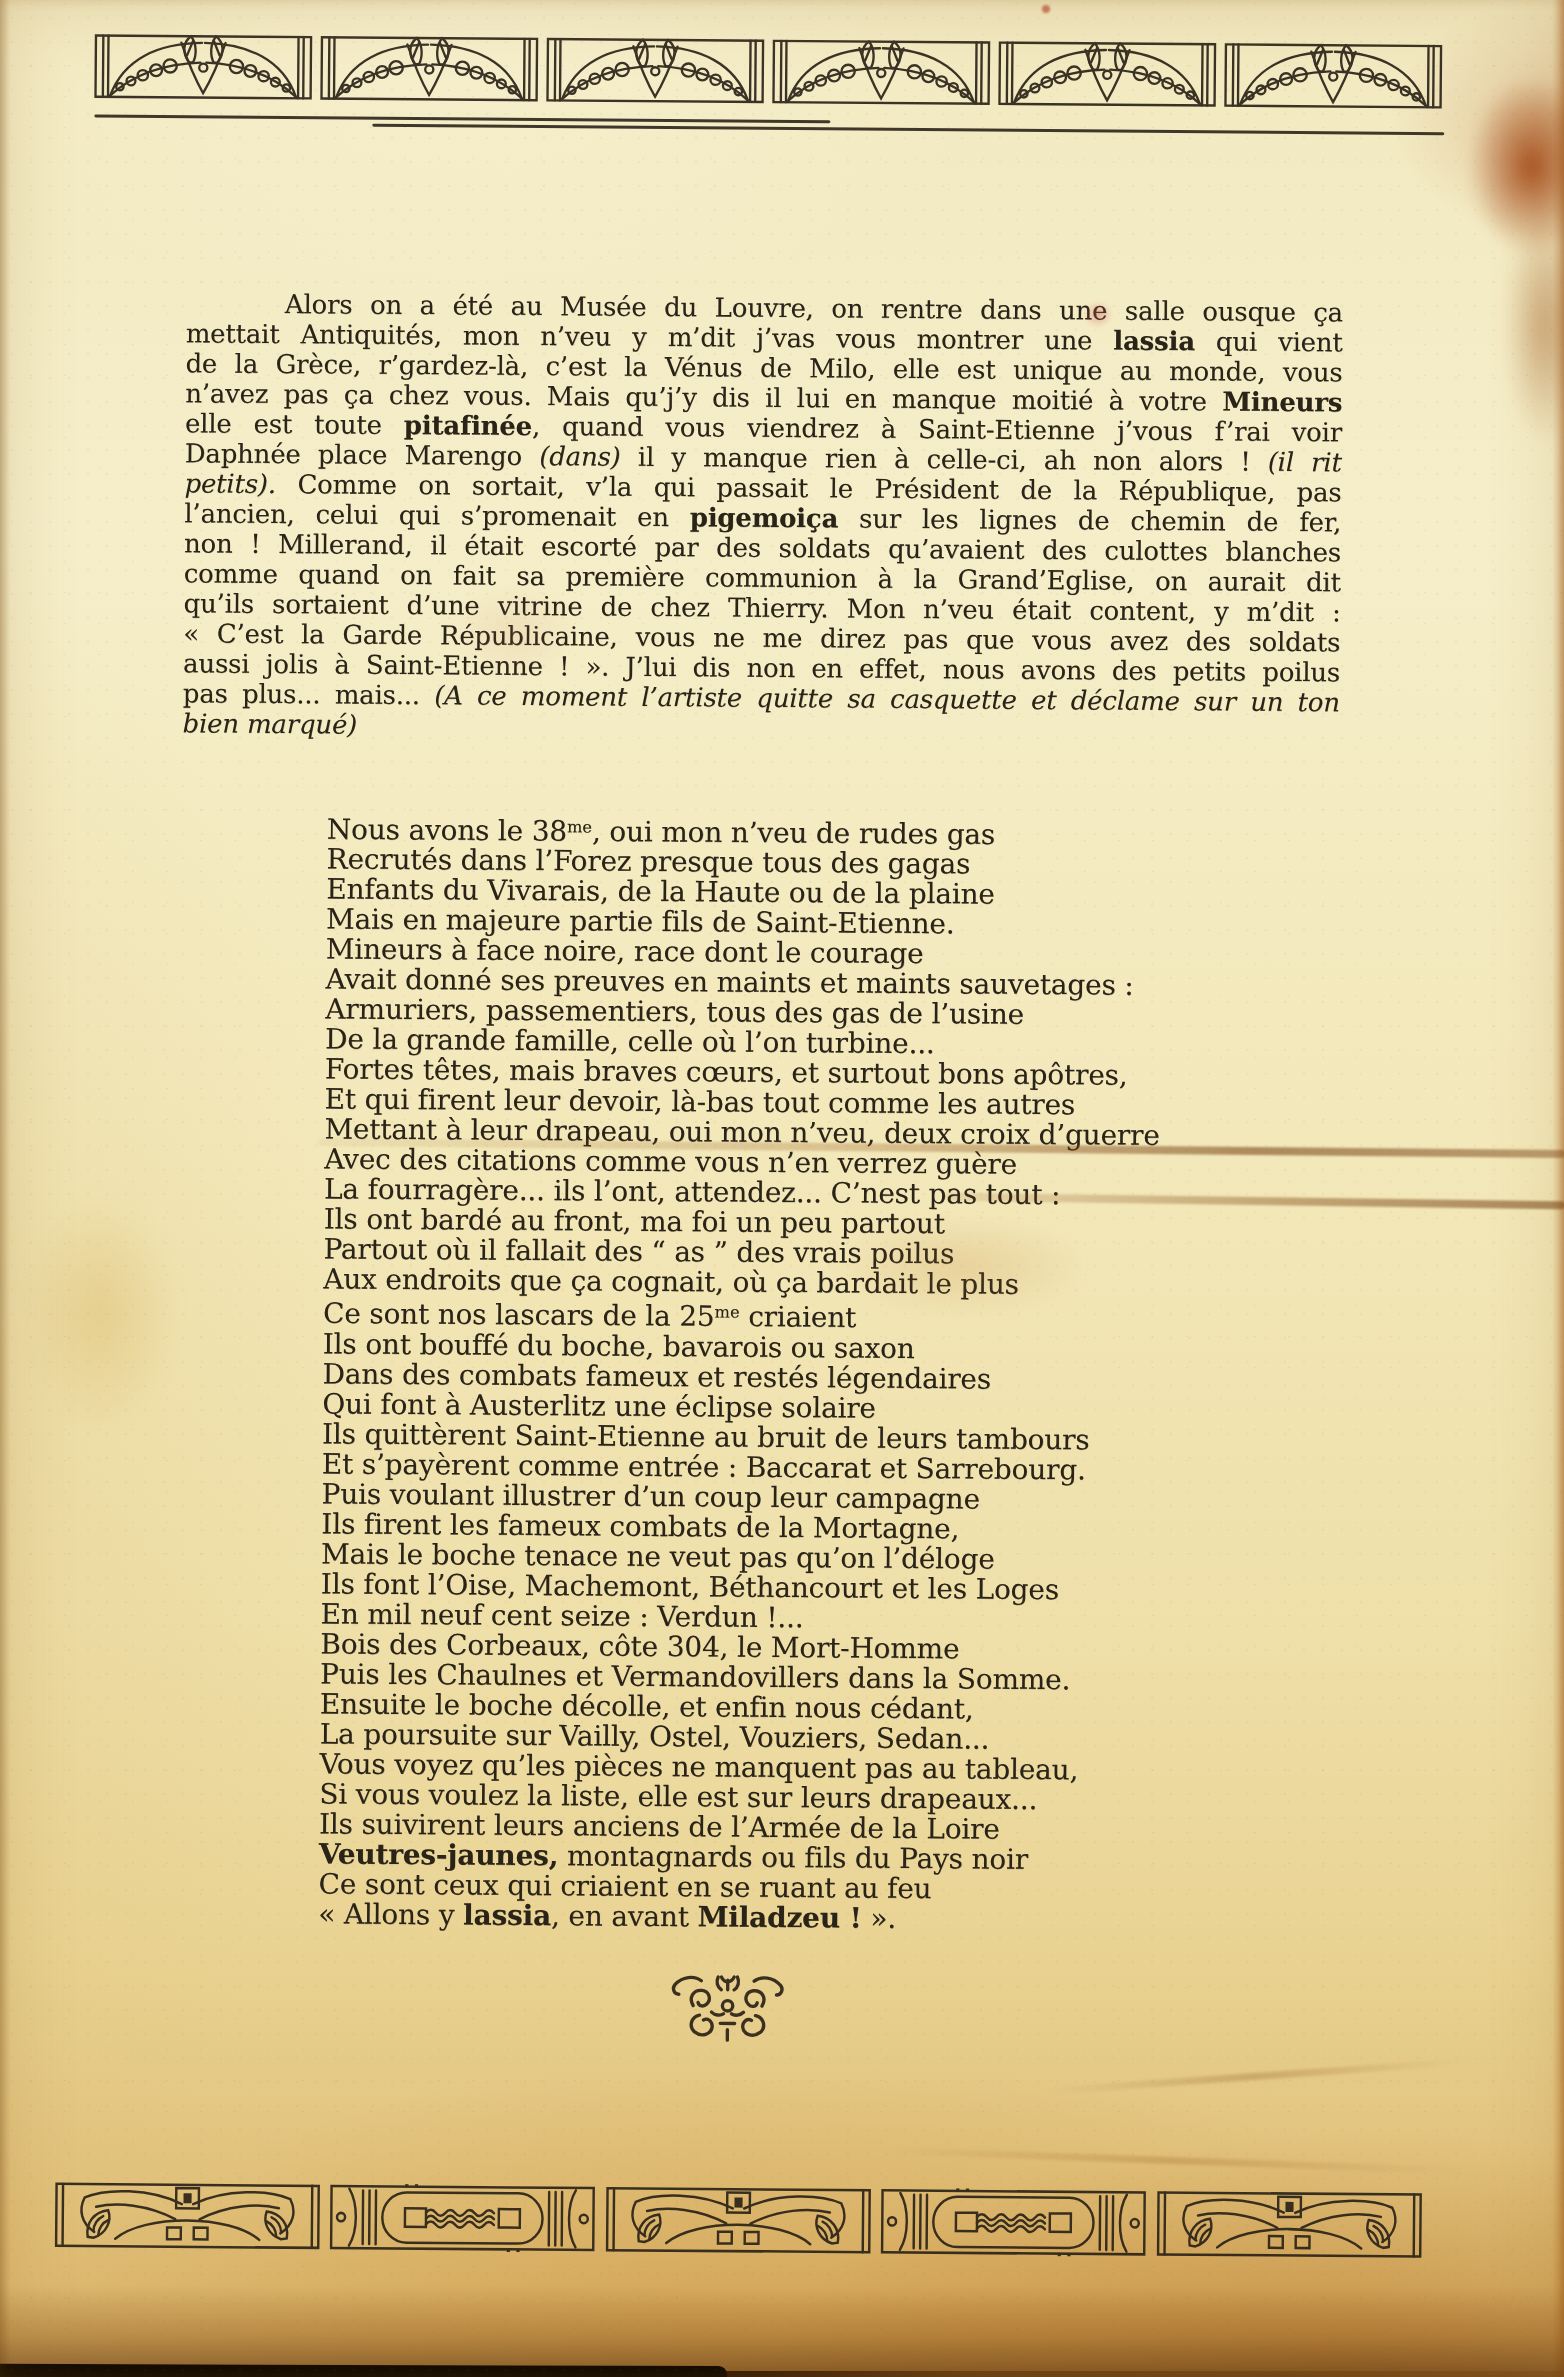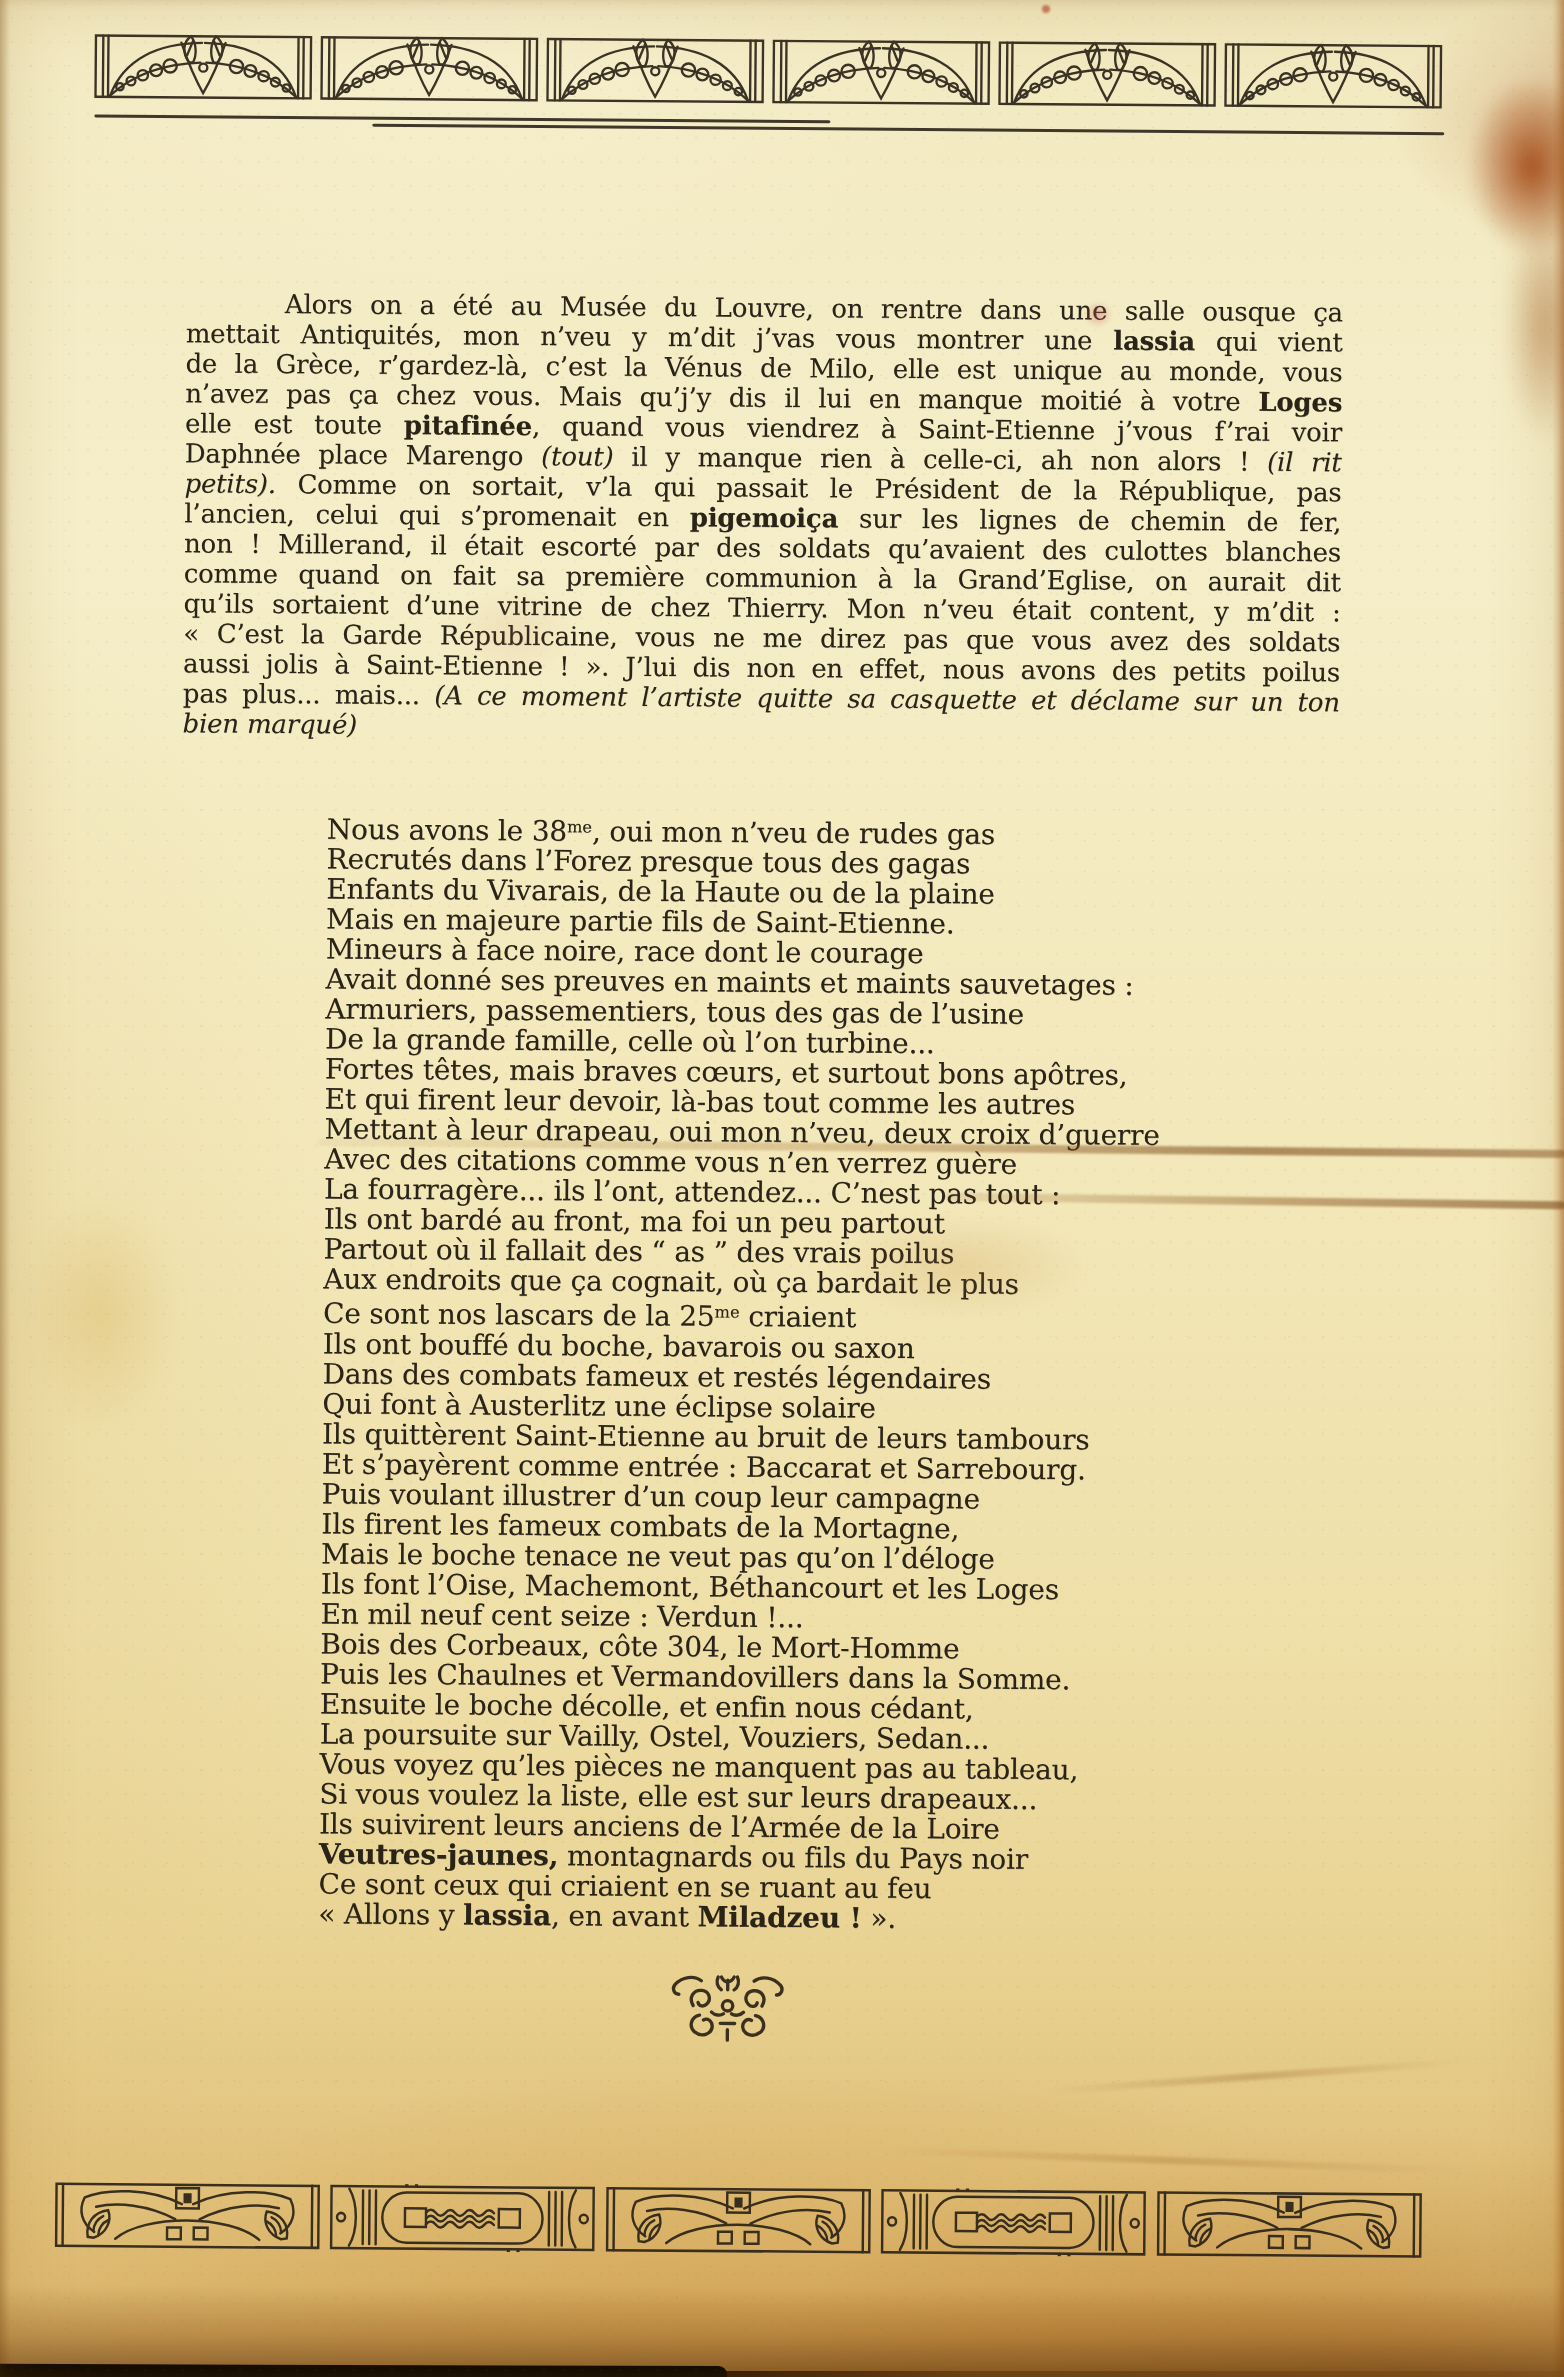--- a/index.html
+++ b/index.html
@@ -228,23 +228,23 @@
           </svg>
         </div>
       <div class="rule rule-a"></div>
       <div class="rule rule-b"></div>
     </div>
 
     <div class="para">
         <div class="pline first"><span class="s-n">Alors on a été au Musée du Louvre, on rentre dans une salle ousque ça</span></div>
         <div class="pline"><span class="s-n">mettait Antiquités, mon n’veu y m’dit j’vas vous montrer une </span><span class="s-b">lassia</span><span class="s-n"> qui vient</span></div>
         <div class="pline"><span class="s-n">de la Grèce, r’gardez-là, c’est la Vénus de Milo, elle est unique au monde, vous</span></div>
-        <div class="pline"><span class="s-n">n’avez pas ça chez vous. Mais qu’j’y dis il lui en manque moitié à votre </span><span class="s-b">Loges</span></div>
+        <div class="pline"><span class="s-n">n’avez pas ça chez vous. Mais qu’j’y dis il lui en manque moitié à votre </span><span class="s-b">Mineurs</span></div>
         <div class="pline"><span class="s-n">elle est toute </span><span class="s-b">pitafinée</span><span class="s-n">, quand vous viendrez à Saint-Etienne j’vous f’rai voir</span></div>
-        <div class="pline"><span class="s-n">Daphnée place Marengo </span><span class="s-i">(tout)</span><span class="s-n"> il y manque rien à celle-ci, ah non alors ! </span><span class="s-i">(il rit</span></div>
+        <div class="pline"><span class="s-n">Daphnée place Marengo </span><span class="s-i">(dans)</span><span class="s-n"> il y manque rien à celle-ci, ah non alors ! </span><span class="s-i">(il rit</span></div>
         <div class="pline"><span class="s-i">petits).</span><span class="s-n"> Comme on sortait, v’la qui passait le Président de la République, pas</span></div>
         <div class="pline"><span class="s-n">l’ancien, celui qui s’promenait en </span><span class="s-b">pigemoiça</span><span class="s-n"> sur les lignes de chemin de fer,</span></div>
         <div class="pline"><span class="s-n">non ! Millerand, il était escorté par des soldats qu’avaient des culottes blanches</span></div>
         <div class="pline"><span class="s-n">comme quand on fait sa première communion à la Grand’Eglise, on aurait dit</span></div>
         <div class="pline"><span class="s-n">qu’ils sortaient d’une vitrine de chez Thierry. Mon n’veu était content, y m’dit :</span></div>
         <div class="pline"><span class="s-n">« C’est la Garde Républicaine, vous ne me direz pas que vous avez des soldats</span></div>
         <div class="pline"><span class="s-n">aussi jolis à Saint-Etienne ! ». J’lui dis non en effet, nous avons des petits poilus</span></div>
         <div class="pline"><span class="s-n">pas plus... mais... </span><span class="s-i">(A ce moment l’artiste quitte sa casquette et déclame sur un ton</span></div>
         <div class="pline last"><span class="s-i">bien marqué)</span></div>
       </div>

